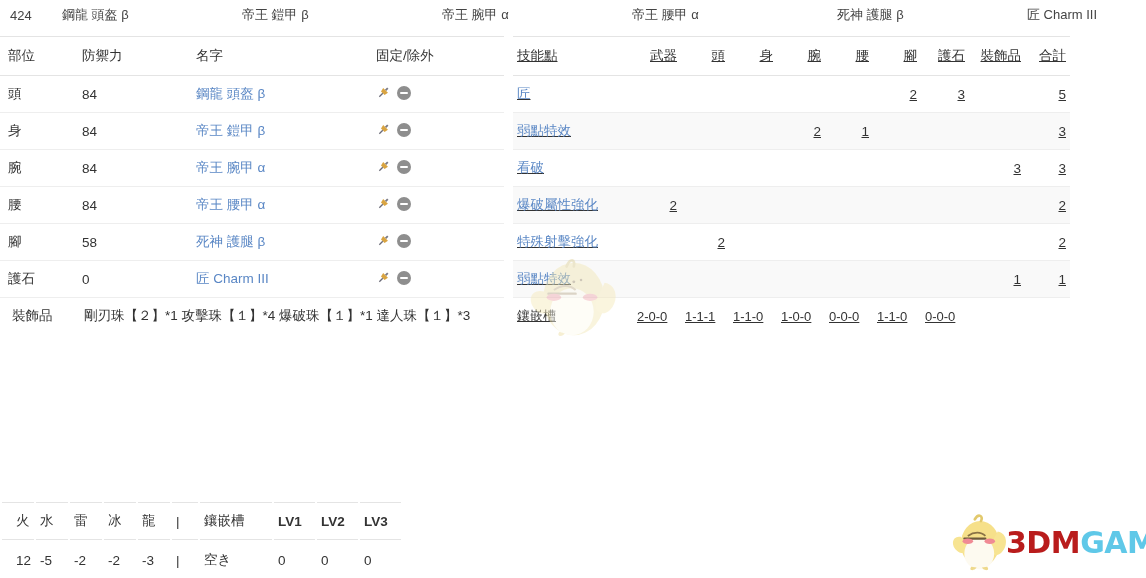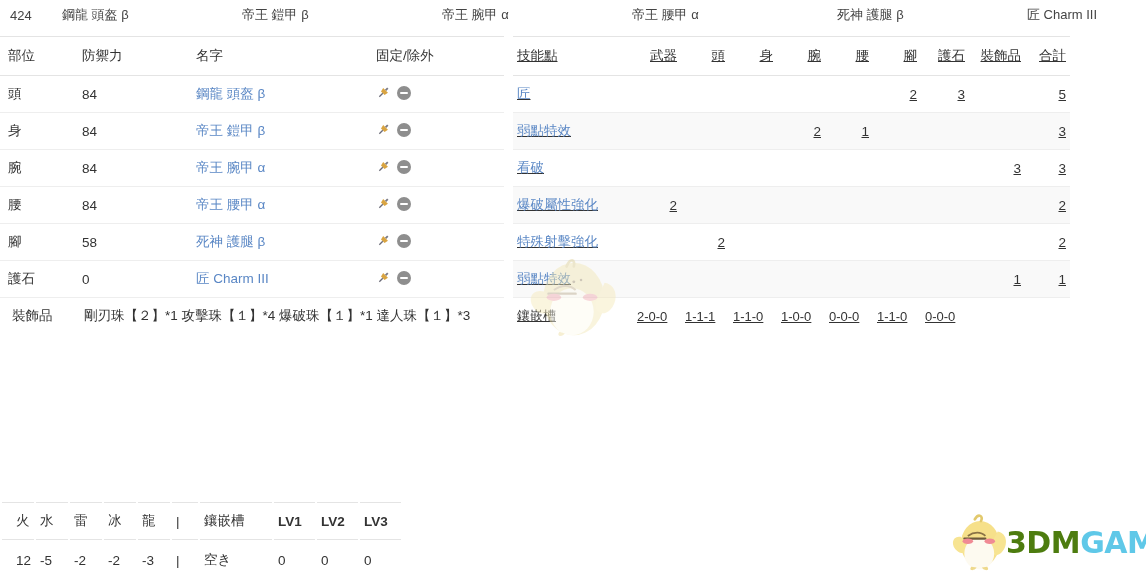--- a/index.html
+++ b/index.html
@@ -175,21 +175,21 @@
     margin-right: -6px;
   }
   #brand-watermark .brandtext {
     font-family: "DejaVu Sans", sans-serif;
     font-weight: bold;
     font-size: 30px;
     letter-spacing: -0.5px;
     line-height: 1;
     white-space: nowrap;
   }
-  #brand-watermark .b1 { color: #4d7c0f; }
+  #brand-watermark .b1 { color: #b91c1c; }
   #brand-watermark .b2 { color: #5fc8e8; }
 </style>
 </head>
 <body>
 
 <div id="top-strip">
   <span class="cell c0">424</span>
   <span class="cell c1">鋼龍 頭盔 β</span>
   <span class="cell c2">帝王 鎧甲 β</span>
   <span class="cell c3">帝王 腕甲 α</span>

